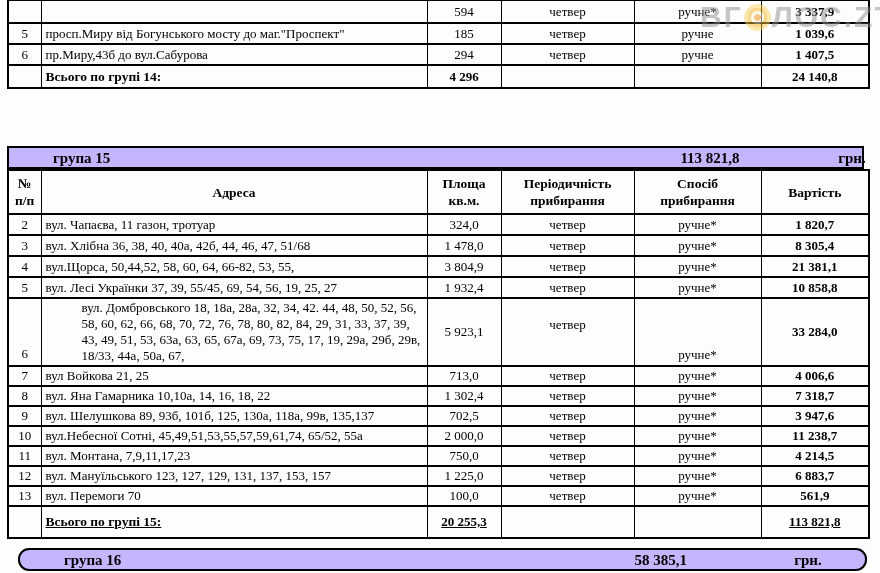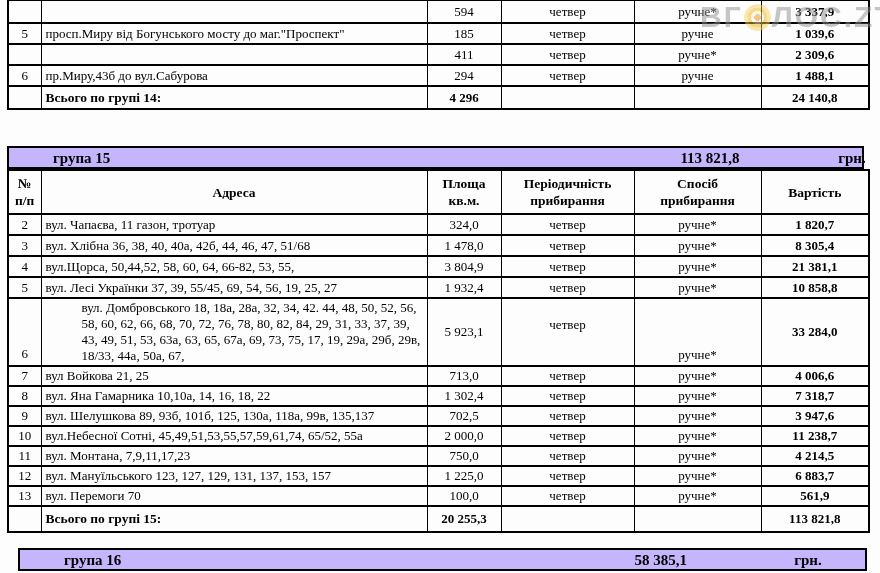--- a/index.html
+++ b/index.html
@@ -39,39 +39,39 @@
   #g14-table { left:7px; top:-1px; }
   #g14-table tbody tr { height:21px; }
   #g14-table tbody tr:first-child { height:23px; }
   #g14-table .total-row { height:22px;border-radius:6px; }
 
   
   #g15-table { left:7px; top:169px; }
   #g15-table thead tr { height:44px; }
   #g15-table tbody tr { height:20px; }
   #g15-table tbody#g15-body tr:nth-child(-n+4) { height:21px; }
-  #g15-table .total-row { height:26px; }
+  #g15-table .total-row { height:32px;text-decoration:underline; }
 
   .total-row td { font-weight:bold; }
   .total-row .col-address { font-size:13.5px; }
 
   
   .row-tall .col-num     { vertical-align:bottom; padding-bottom:3px; }
   .row-tall .col-address { vertical-align:top;padding-left:40px; }
   .row-tall .col-period  { vertical-align:middle; padding-bottom:16px; }
   .row-tall .col-method  { vertical-align:bottom; padding-bottom:2px; }
 
   
   .group-box {
     position:absolute; border:2px solid #000; background:#c4b5fd;
     font-weight:bold; font-size:15px;
   }
   .group-box span { position:absolute; top:2px; white-space:nowrap; }
   #g15box { left:7px;  top:146px; width:853px; height:19px; }
-  #g16box { left:18px; top:548px; width:845px; height:19px; }
+  #g16box { left:18px; top:548px; width:845px; height:19px;border-radius:11px; }
   .g-label { left:44px; }
   #g15box .g-amount  { left:645px; width:112px; text-align:center; }
   #g15box .g-currency{ left:815px; width:56px;  text-align:center; }
   #g16box .g-amount  { left:555px; width:112px; text-align:right; }
   #g16box .g-currency{ left:760px; width:56px;  text-align:center; }
 
   .page-number {
     position:absolute; left:0; right:0; top:528px; text-align:center;
     font-size:13px;
   }
@@ -117,34 +117,26 @@
         </tr>
         <tr>
           <td class="col-num">5</td>
           <td class="col-address">просп.Миру від Богунського мосту до маг."Проспект"</td>
           <td class="col-area">185</td>
           <td class="col-period">четвер</td>
           <td class="col-method">ручне</td>
           <td class="col-cost">1 039,6</td>
         </tr>
         <tr>
-          <td class="col-num"></td>
-          <td class="col-address"></td>
-          <td class="col-area">411</td>
-          <td class="col-period">четвер</td>
-          <td class="col-method">ручне*</td>
-          <td class="col-cost">2 309,6</td>
-        </tr>
-        <tr>
           <td class="col-num">6</td>
           <td class="col-address">пр.Миру,43б до вул.Сабурова</td>
           <td class="col-area">294</td>
           <td class="col-period">четвер</td>
           <td class="col-method">ручне</td>
-          <td class="col-cost">1 488,1</td>
+          <td class="col-cost">1 407,5</td>
         </tr>
       </tbody>
     <tbody>
       <tr class="total-row">
         <td class="col-num"></td>
         <td class="col-address">Всього по групі 14:</td>
         <td class="col-area">4 296</td>
         <td class="col-period"></td>
         <td class="col-method"></td>
         <td class="col-cost">24 140,8</td>

